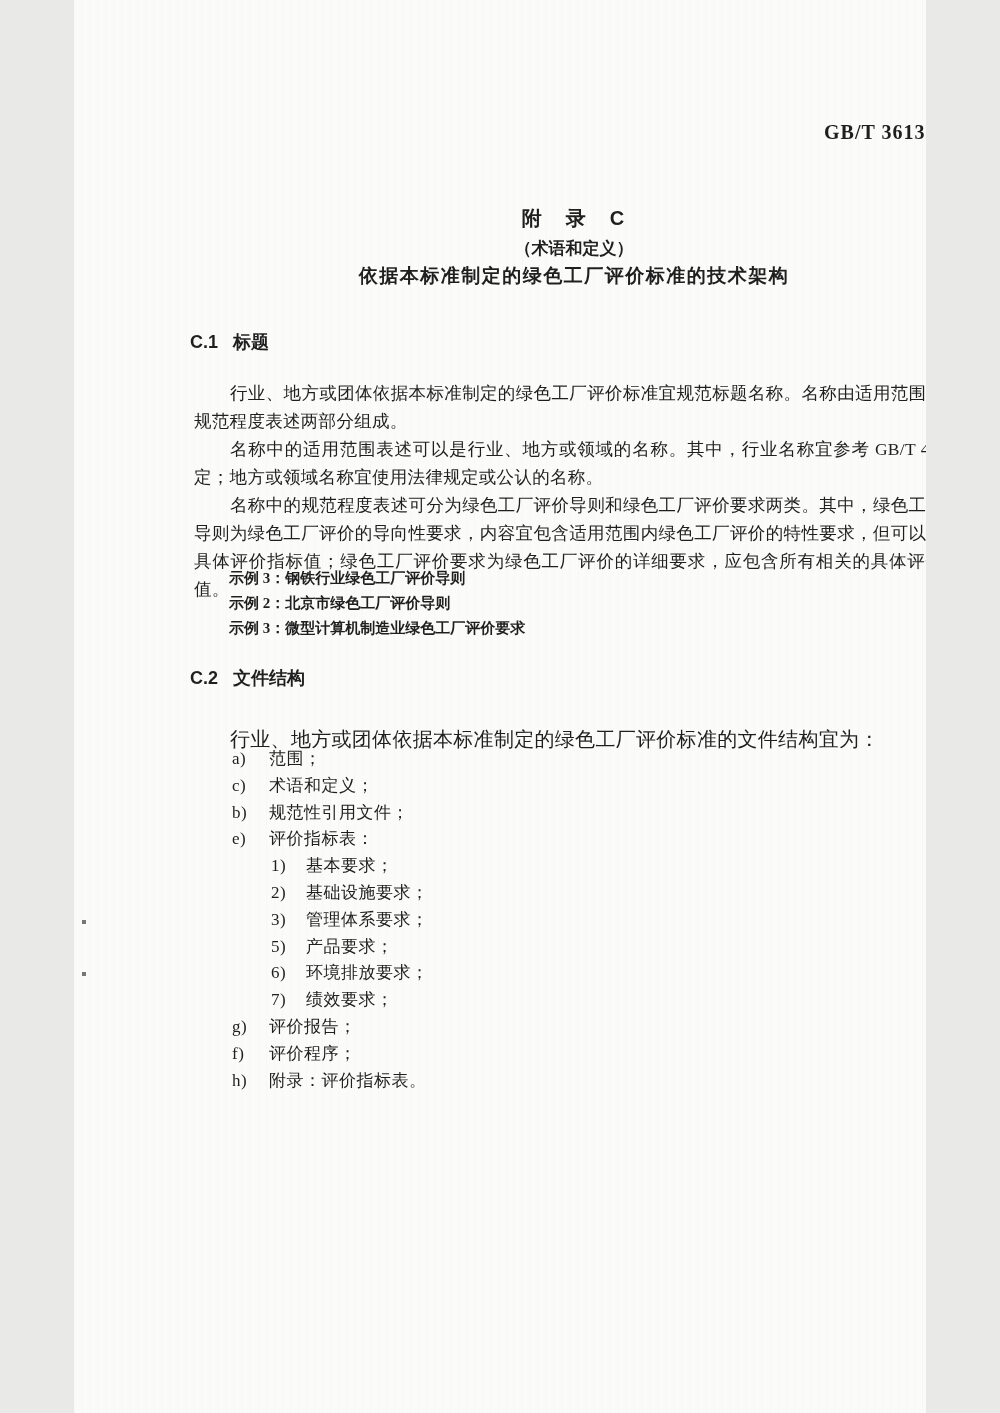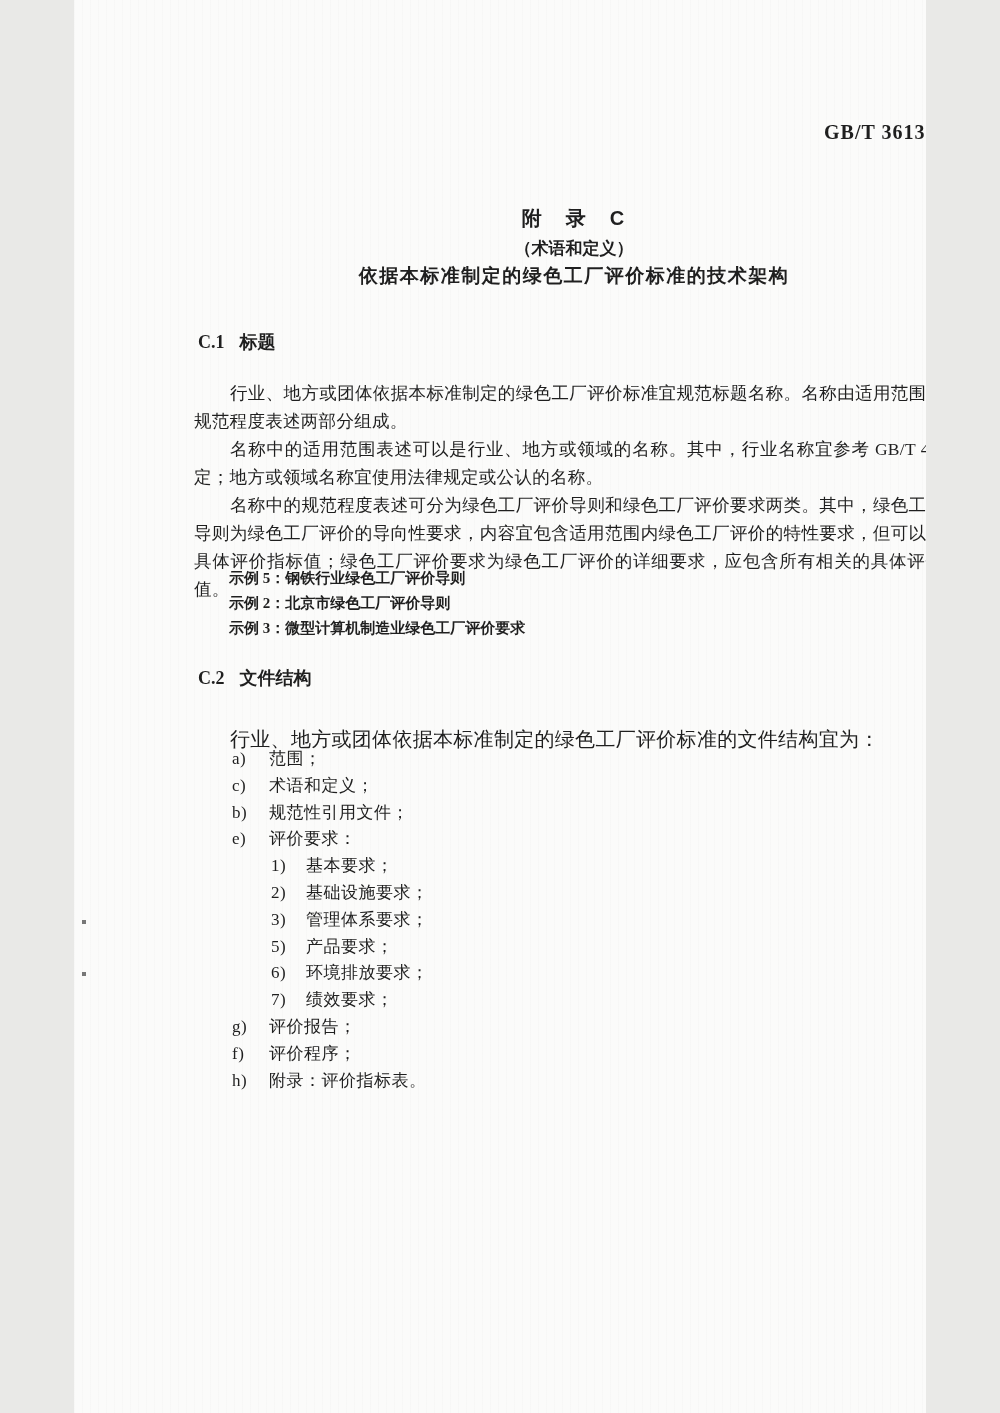--- a/index.html
+++ b/index.html
@@ -18,22 +18,22 @@
     font-weight:700; font-size:20px; letter-spacing:1px; white-space:nowrap;
   }
   .appendix-head {
     position:absolute; top:206px; left:0; width:1000px; text-align:center;
     font-family:"Liberation Sans","DejaVu Sans",sans-serif; font-weight:700;
   }
   .ax-label { font-size:20px; line-height:24px; letter-spacing:2px; }
   .ax-note  { font-size:17px; line-height:22px; margin-top:8px; }
   .ax-title { font-size:19px; line-height:24px; margin-top:4px; letter-spacing:1.5px; }
   .sec-head {
-    position:absolute; left:124px; white-space:nowrap;
-    font-family:Liberation Serif, serif; font-weight:700; font-size:18px;
+    position:absolute; left:116px; white-space:nowrap;
+    font-family:Liberation Sans, sans-serif; font-weight:700; font-size:18px;
   }
   .sec-head .sec-num { margin-right:15px; }
   .sec-c1 { top:330px; }
   .sec-c2 { top:666px; }
   .bodytext {
     position:absolute; left:120px; top:379px; width:786px;
     font-family:"Liberation Serif","DejaVu Serif",serif;
     font-size:17.5px; line-height:28px; text-align:justify; letter-spacing:0.3px;
   }
   .bodytext p { margin:0; text-indent:36px; }
@@ -82,36 +82,36 @@
     <span class="sec-num">C.1</span><span class="sec-title">标题</span>
   </div>
 
   <div class="bodytext">
     <p>行业、地方或团体依据本标准制定的绿色工厂评价标准宜规范标题名称。名称由适用范围表述和规范程度表述两部分组成。</p>
     <p>名称中的适用范围表述可以是行业、地方或领域的名称。其中，行业名称宜参考 GB/T 4754 确定；地方或领域名称宜使用法律规定或公认的名称。</p>
     <p>名称中的规范程度表述可分为绿色工厂评价导则和绿色工厂评价要求两类。其中，绿色工厂评价导则为绿色工厂评价的导向性要求，内容宜包含适用范围内绿色工厂评价的特性要求，但可以不包含具体评价指标值；绿色工厂评价要求为绿色工厂评价的详细要求，应包含所有相关的具体评价指标值。</p>
   </div>
 
   <div class="examples">
-    <div>示例 5：钢铁行业绿色工厂评价导则</div>
+    <div>示例 3：钢铁行业绿色工厂评价导则</div>
     <div>示例 2：北京市绿色工厂评价导则</div>
     <div>示例 3：微型计算机制造业绿色工厂评价要求</div>
   </div>
 
   <div class="sec-head sec-c2">
     <span class="sec-num">C.2</span><span class="sec-title">文件结构</span>
   </div>
 
   <p class="intro">行业、地方或团体依据本标准制定的绿色工厂评价标准的文件结构宜为：</p>
 
   <div class="doc-list">
     <div class="li lvl1"><span class="marker">a)</span><span>范围；</span></div>
     <div class="li lvl1"><span class="marker">c)</span><span>术语和定义；</span></div>
     <div class="li lvl1"><span class="marker">b)</span><span>规范性引用文件；</span></div>
-    <div class="li lvl1"><span class="marker">e)</span><span>评价要求：</span></div>
+    <div class="li lvl1"><span class="marker">e)</span><span>评价指标表：</span></div>
     <div class="li lvl2"><span class="marker">1)</span><span>基本要求；</span></div>
     <div class="li lvl2"><span class="marker">2)</span><span>基础设施要求；</span></div>
     <div class="li lvl2"><span class="marker">3)</span><span>管理体系要求；</span></div>
     <div class="li lvl2"><span class="marker">5)</span><span>产品要求；</span></div>
     <div class="li lvl2"><span class="marker">6)</span><span>环境排放要求；</span></div>
     <div class="li lvl2"><span class="marker">7)</span><span>绩效要求；</span></div>
     <div class="li lvl1"><span class="marker">g)</span><span>评价报告；</span></div>
     <div class="li lvl1"><span class="marker">f)</span><span>评价程序；</span></div>
     <div class="li lvl1"><span class="marker">h)</span><span>附录：评价指标表。</span></div>
   </div>

